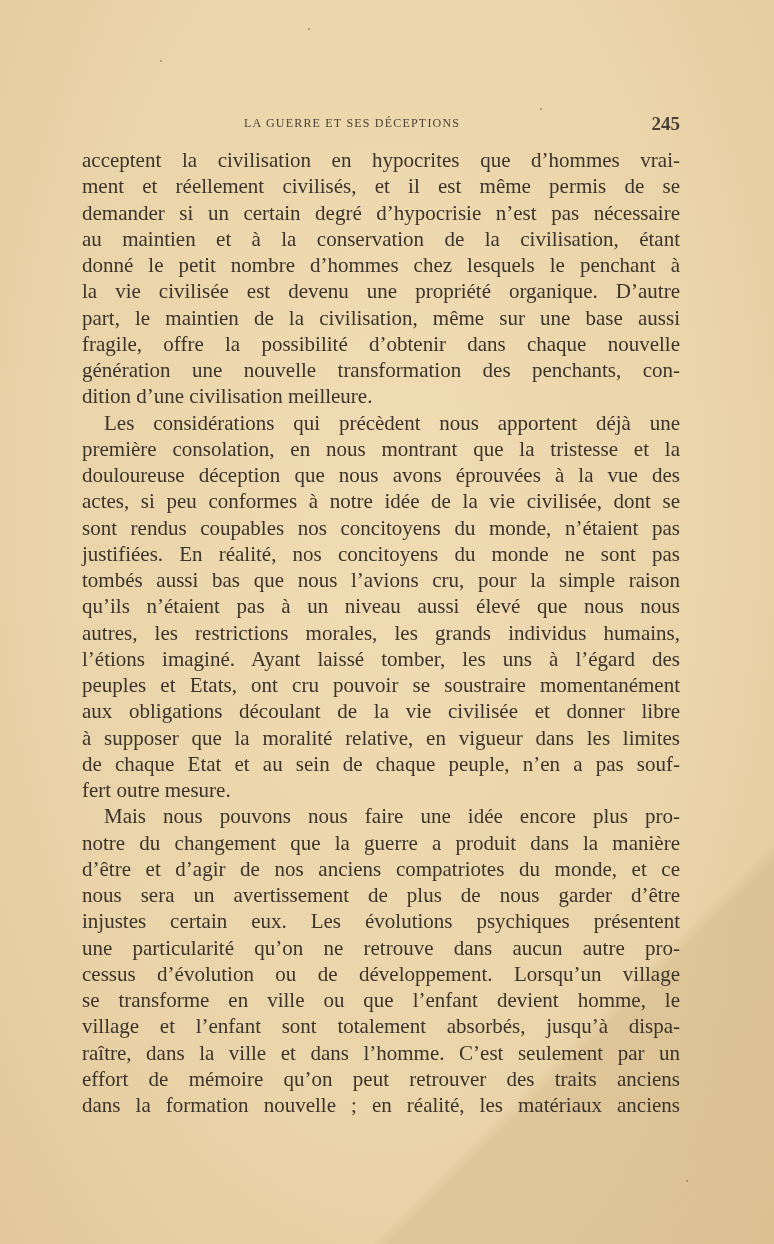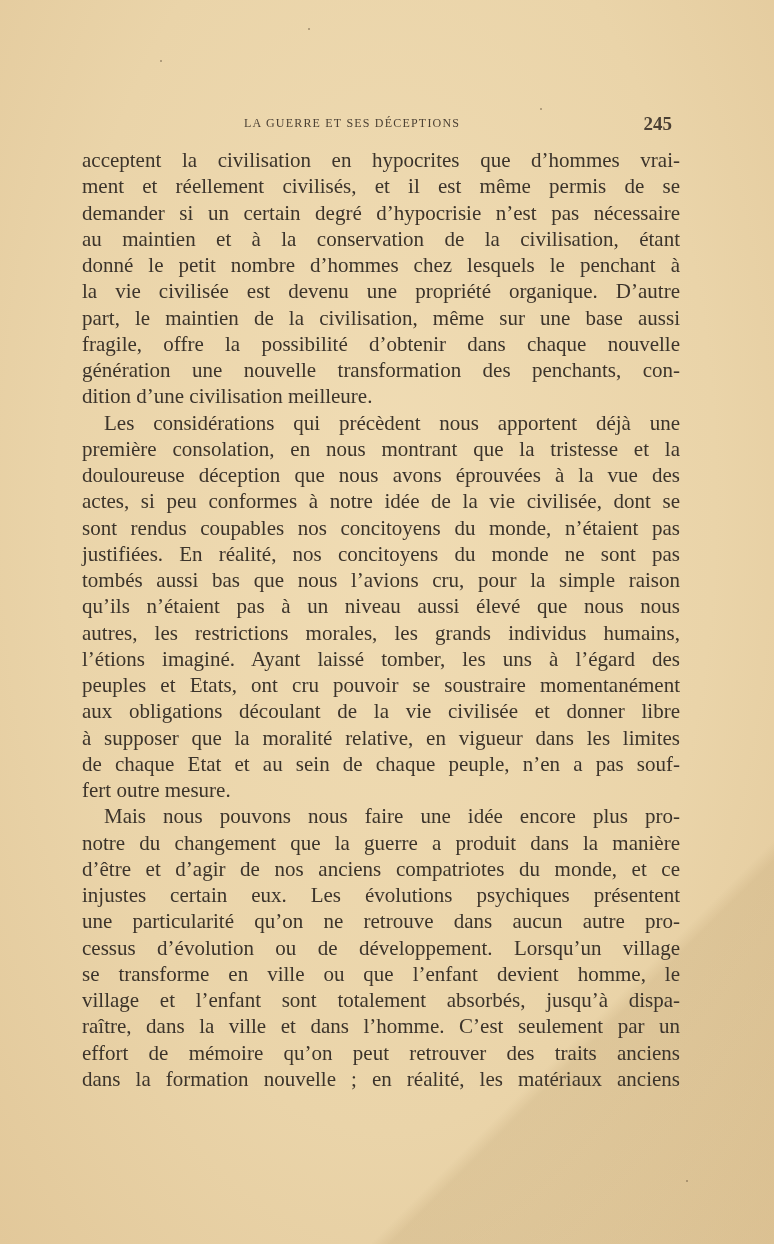--- a/index.html
+++ b/index.html
@@ -18,21 +18,21 @@
   .header {
     position: absolute; top: 113px; left: 244px; width: 436px; height: 22px;
     color: #4a3f33;
   }
   .running-title {
     position: absolute; left: 0; top: 3px;
     font-family: "Liberation Serif", serif;
     font-size: 12px; letter-spacing: 1.2px;
   }
   .page-number {
-    position: absolute; right: 8px; top: 0;
+    position: absolute; right: 0; top: 0;
     font-family: "Liberation Serif", serif;
     font-size: 19px; font-weight: bold;
   }
   .body-text {
     position: absolute; left: 82px; top: 147px; width: 598px;
     color: #3c342b;
     font-family: "Liberation Serif", serif;
     font-size: 21px;
   }
   .line {
@@ -80,20 +80,21 @@
         <span class="line">peuples et Etats, ont cru pouvoir se soustraire momentanément</span>
         <span class="line">aux obligations découlant de la vie civilisée et donner libre</span>
         <span class="line">à supposer que la moralité relative, en vigueur dans les limites</span>
         <span class="line">de chaque Etat et au sein de chaque peuple, n’en a pas souf-</span>
         <span class="line last">fert outre mesure.</span>
       </div>
       <div>
         <span class="line indent">Mais nous pouvons nous faire une idée encore plus pro-</span>
         <span class="line">notre du changement que la guerre a produit dans la manière</span>
         <span class="line">d’être et d’agir de nos anciens compatriotes du monde, et ce</span>
+        <span class="line">nous sera un avertissement de plus de nous garder d’être</span>
         <span class="line">injustes certain eux. Les évolutions psychiques présentent</span>
         <span class="line">une particularité qu’on ne retrouve dans aucun autre pro-</span>
         <span class="line">cessus d’évolution ou de développement. Lorsqu’un village</span>
         <span class="line">se transforme en ville ou que l’enfant devient homme, le</span>
         <span class="line">village et l’enfant sont totalement absorbés, jusqu’à dispa-</span>
         <span class="line">raître, dans la ville et dans l’homme. C’est seulement par un</span>
         <span class="line">effort de mémoire qu’on peut retrouver des traits anciens</span>
         <span class="line">dans la formation nouvelle ; en réalité, les matériaux anciens</span>
       </div>
     </div>

